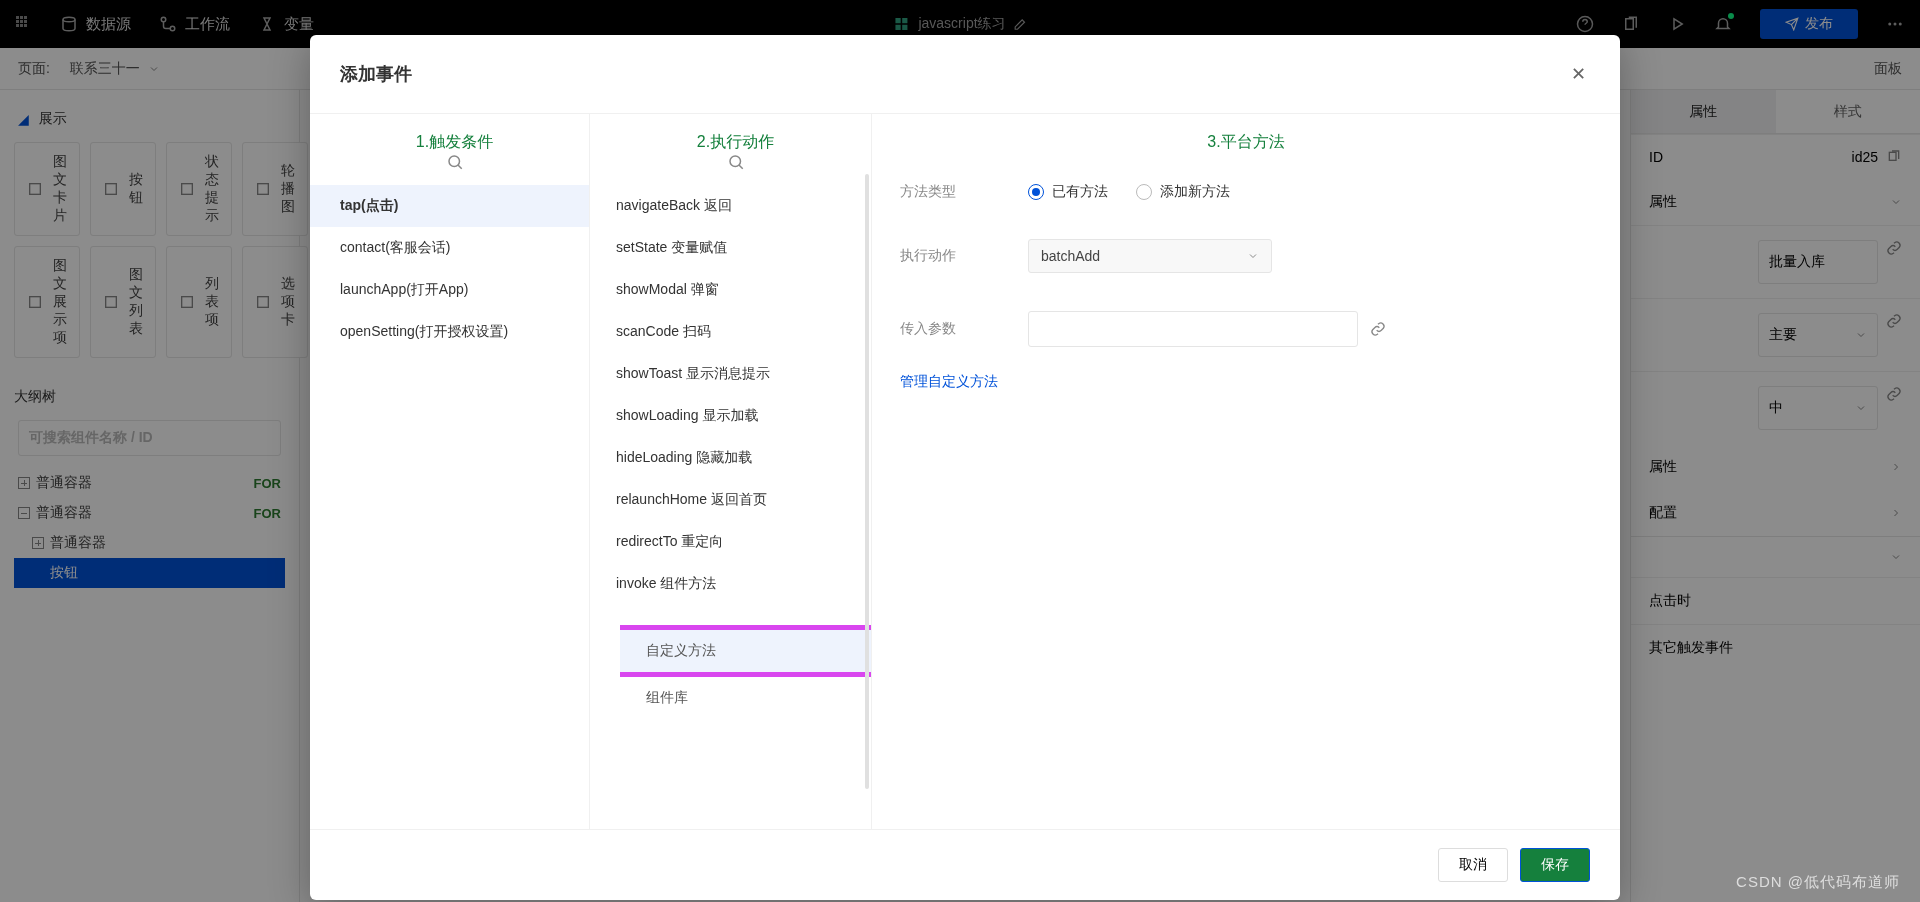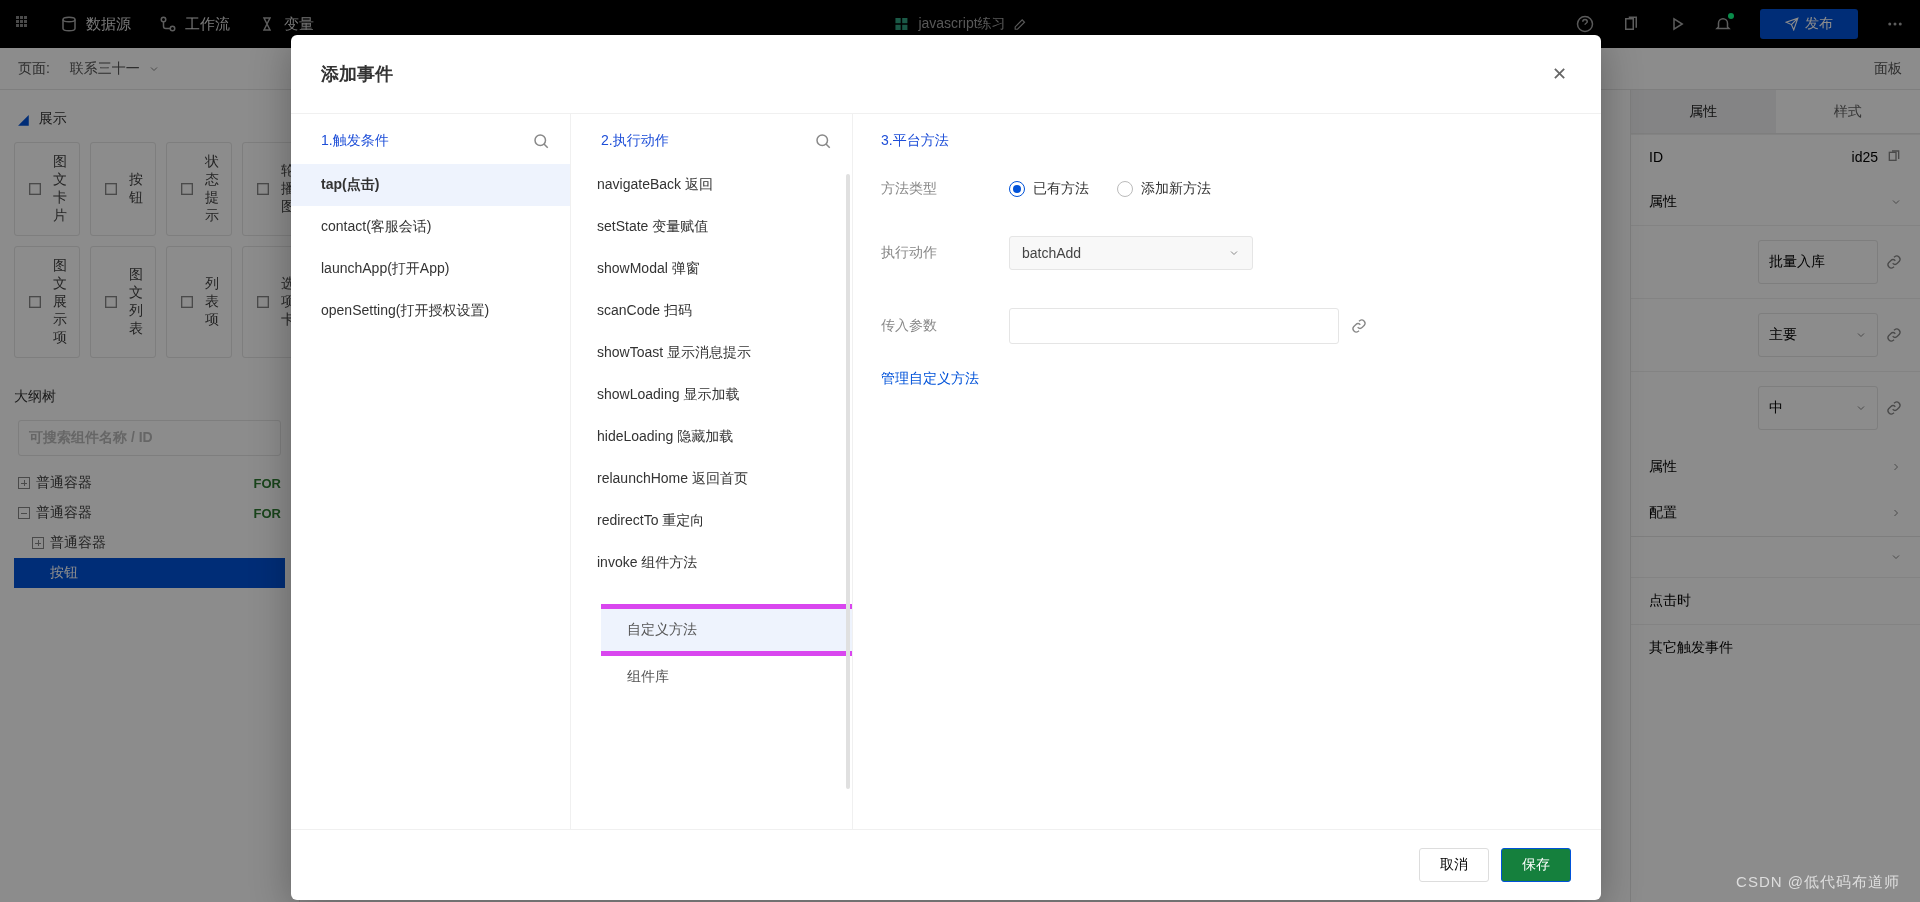--- a/index.html
+++ b/index.html
@@ -37,39 +37,39 @@
 .tree .sq.minus::after { content:''; position:absolute; left:2px; right:2px; top:50%; height:1px; background:#888;}
 .tree .sq.plus::before { content:''; position:absolute; left:2px; right:2px; top:50%; height:1px; background:#888;}
 .tree .sq.plus::after { content:''; position:absolute; top:2px; bottom:2px; left:50%; width:1px; background:#888;}
 
 .bg-right { width: 290px; border-left:1px solid #e5e5e5; }
 .prop-tabs { display:flex; height:44px; border-bottom:1px solid #e5e5e5;}
 .prop-tab { flex:1; display:flex; align-items:center; justify-content:center; color:#666;}
 .prop-tab.active { background:#f0f1f3; color:#222; font-weight:500;}
 .prop-row { padding:14px 18px; border-top:1px solid #eee; display:flex; align-items:center; justify-content:space-between; color:#000000;}
 .prop-row.head { font-weight:500; border-top:none;}
-.prop-val { display:flex; align-items:center; gap:8px;}
+.prop-val { display:flex; gap:8px;}
 .prop-sel { border:1px solid #e5e5e5; padding:12px 10px; border-radius:3px; min-width:120px; display:flex; justify-content:space-between; align-items:center;}
 .link-ic { width:16px; height:16px; color:#888;}
 .chev { width:12px; height:12px; }
 
 .bg-mask { position:absolute; inset:0; background:rgba(0,0,0,0.45);}
 .watermark { position:absolute; right:20px; bottom:10px; color:#ddd; font-size:15px; letter-spacing:1px;}
 
 
-.modal { position:absolute; left:291px; top:35px; width:1310px; height:865px; background:#fff; border-radius:6px; box-shadow:0 8px 40px rgba(0,0,0,0.3); display:flex; flex-direction:column;}
+.modal { position:absolute; left:310px; top:35px; width:1310px; height:865px; background:#fff; border-radius:6px; box-shadow:0 8px 40px rgba(0,0,0,0.3); display:flex; flex-direction:column;}
 .modal-hd { padding:24px 30px; display:flex; justify-content:space-between; align-items:center;}
 .modal-hd h2 { font-size:18px; font-weight:600;}
 .close-x { font-size:18px; color:#666; cursor:pointer; padding:4px;}
 .modal-bd { flex:1; display:flex; border-top:1px solid #f0f0f0; overflow:hidden;}
 .col { border-right:1px solid #f0f0f0; display:flex; flex-direction:column; overflow:hidden;}
 .c1 { width:280px;}
 .c2 { width:282px; position:relative;}
 .c3 { flex:1; border-right:none; padding:0 28px;}
-.col-hd { padding:18px 20px 14px 30px; display:flex; align-items:center; justify-content:space-between; color:#1d4ed8; font-size:14px;}
+.col-hd { padding:18px 20px 14px 30px; display:flex; align-items:center; justify-content:space-between; color:#15803d; font-size:16px;flex-direction:column;}
 .c3 .col-hd { padding-left:0; padding-right:0;}
 .search-ic { width:18px; height:18px; color:#888;}
 .col-list { flex:1; overflow:auto;}
 .lst-item { padding:12px 30px; color:#333; cursor:pointer;}
 .lst-item.sel { background:#eef3fd; font-weight:600;}
 .c2 .lst-item { padding-left:26px; padding-right:10px;}
 .lst-group { padding:12px 26px; color:#555; background:#fff; border-top:5px solid #d946ef;margin-left:30px;}
 .lst-group.sel { background:#eef3fd;}
 .c2-scroll { position:absolute; right:2px; top:60px; bottom:40px; width:4px; background:#e0e0e0; border-radius:2px;}
 

